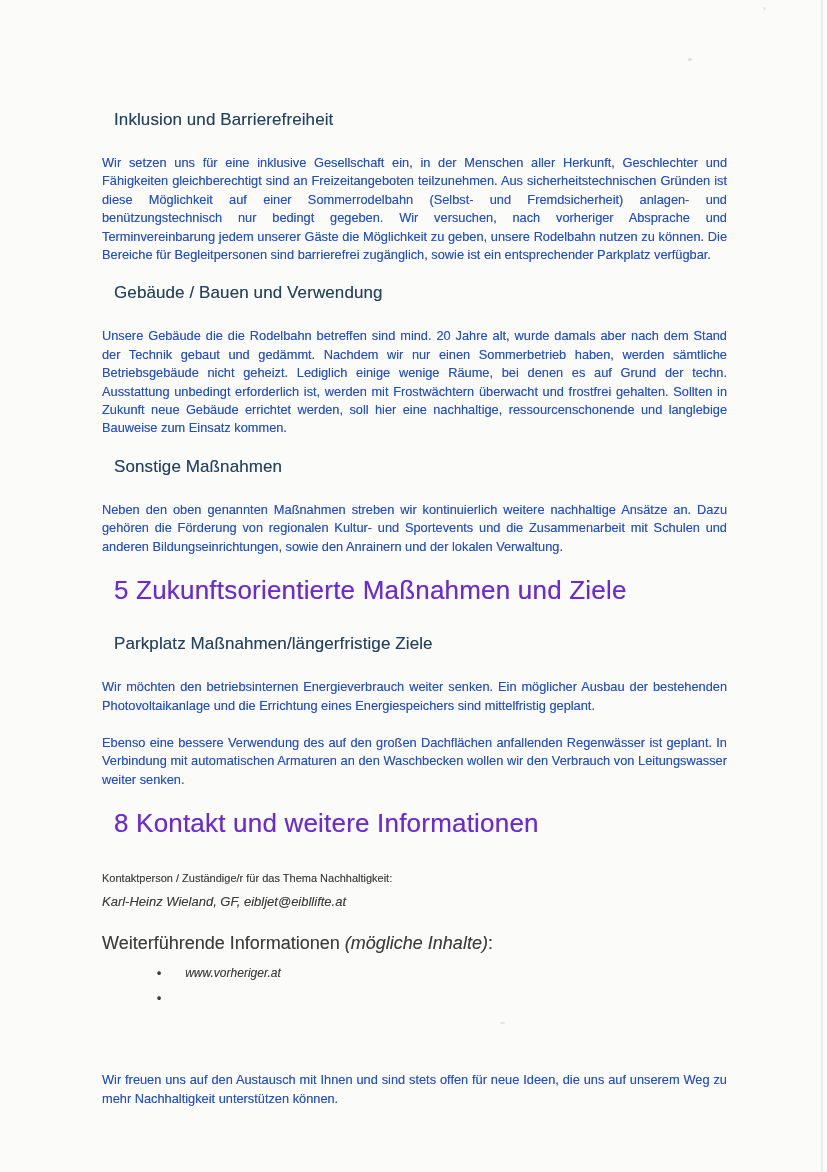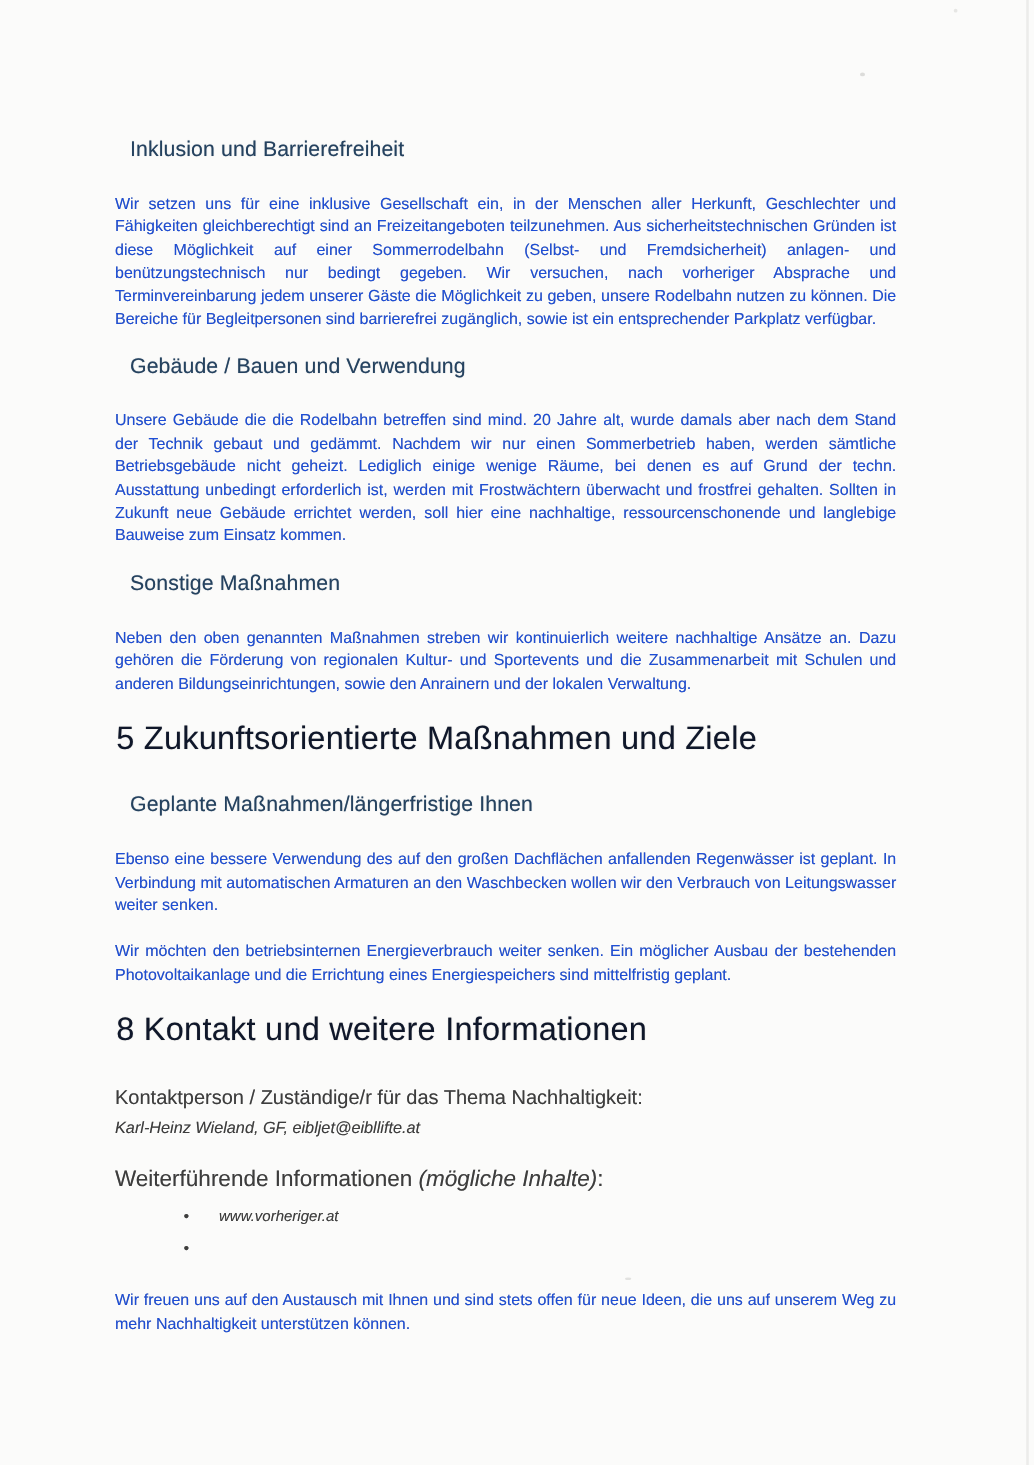--- a/index.html
+++ b/index.html
@@ -7,51 +7,51 @@
     width: 827px; height: 1172px;
     background: #fbfbfa;
     overflow: hidden;
     position: relative;
     font-family: "Liberation Sans", sans-serif;
     color: #3d3d3d;
   }
   .page { position: absolute; inset: 0; }
   .content {
     position: absolute;
-    left: 92px; top: 0;
+    left: 102px; top: 0;
     width: 625px;
     padding-top: 96px;
   }
   h1.doc {
     font-size: 26px;
     font-weight: 400;
-    color: #0f172a;
+    color: #6d28d9;
     letter-spacing: 0.2px;
-    margin: 16px 0 28px 1px;
+    margin: 16px 0 28px 12px;
     text-shadow: 0 0 0.7px rgba(50,50,50,0.45);
   }
   h2.doc {
     font-size: 17px;
     font-weight: 400;
     color: #25425f;
     margin: 14px 0 24px 12px;
     letter-spacing: 0.1px;
     text-shadow: 0 0 0.6px rgba(37,66,95,0.5);
   }
   p.body {
     font-size: 12.8px;
     line-height: 18.4px;
     text-align: justify;
     margin: 0 0 19px 0;
     color: #1d4ed8;
     text-shadow: 0 0 0.5px rgba(55,55,55,0.45);
   }
   .contact { margin: 6px 0 20px 0; }
   .contact-label {
-    font-size: 16px; line-height: 23px;
+    font-size: 11px; line-height: 23px;
     text-shadow: 0 0 0.5px rgba(55,55,55,0.45);
     margin-top: 28px;
   }
   .contact-value {
     font-size: 13px; line-height: 23px;
     font-style: italic;
     text-shadow: 0 0 0.5px rgba(55,55,55,0.45);
   }
   .info-block { margin: 20px 0 0 0; }
   .info-line {
@@ -68,21 +68,21 @@
     display: flex;
     align-items: baseline;
     gap: 24px;
     font-style: italic;
     font-size: 12px;
     line-height: 25px;
     white-space: nowrap;
     text-shadow: 0 0 0.5px rgba(55,55,55,0.45);
   }
   ul.links .dot { font-style: normal; font-weight: bold; font-size: 12px; }
-  p.closing { margin-top: 20px; }
+  p.closing { margin-top: 60px; }
   
   .scan-edge {
     position: absolute; top: 0; right: 4px;
     width: 2px; height: 1172px;
     background: #ececea;
   }
   .speck { position: absolute; background: #dcdcda; border-radius: 50%; }
   .speck.s1 { left: 688px; top: 58px; width: 4px; height: 3px; }
   .speck.s2 { left: 763px; top: 7px; width: 3px; height: 3px; background: #e6e6e4; }
   .speck.s3 { left: 500px; top: 1022px; width: 5px; height: 2px; background: #e2e2e0; }
@@ -92,23 +92,23 @@
 
 <div class="page">
   <div class="content">
       <h2 class="doc">Inklusion und Barrierefreiheit</h2>
       <p class="body">Wir setzen uns für eine inklusive Gesellschaft ein, in der Menschen aller Herkunft, Geschlechter und Fähigkeiten gleichberechtigt sind an Freizeitangeboten teilzunehmen. Aus sicherheitstechnischen Gründen ist diese Möglichkeit auf einer Sommerrodelbahn (Selbst- und Fremdsicherheit) anlagen- und benützungstechnisch nur bedingt gegeben. Wir versuchen, nach vorheriger Absprache und Terminvereinbarung jedem unserer Gäste die Möglichkeit zu geben, unsere Rodelbahn nutzen zu können. Die Bereiche für Begleitpersonen sind barrierefrei zugänglich, sowie ist ein entsprechender Parkplatz verfügbar.</p>
       <h2 class="doc">Gebäude / Bauen und Verwendung</h2>
       <p class="body">Unsere Gebäude die die Rodelbahn betreffen sind mind. 20 Jahre alt, wurde damals aber nach dem Stand der Technik gebaut und gedämmt. Nachdem wir nur einen Sommerbetrieb haben, werden sämtliche Betriebsgebäude nicht geheizt. Lediglich einige wenige Räume, bei denen es auf Grund der techn. Ausstattung unbedingt erforderlich ist, werden mit Frostwächtern überwacht und frostfrei gehalten. Sollten in Zukunft neue Gebäude errichtet werden, soll hier eine nachhaltige, ressourcenschonende und langlebige Bauweise zum Einsatz kommen.</p>
       <h2 class="doc">Sonstige Maßnahmen</h2>
       <p class="body">Neben den oben genannten Maßnahmen streben wir kontinuierlich weitere nachhaltige Ansätze an. Dazu gehören die Förderung von regionalen Kultur- und Sportevents und die Zusammenarbeit mit Schulen und anderen Bildungseinrichtungen, sowie den Anrainern und der lokalen Verwaltung.</p>
       <h1 class="doc">5 Zukunftsorientierte Maßnahmen und Ziele</h1>
-      <h2 class="doc">Geplante Maßnahmen/längerfristige Ihnen</h2>
+      <h2 class="doc">Parkplatz Maßnahmen/längerfristige Ziele</h2>
+      <p class="body">Wir möchten den betriebsinternen Energieverbrauch weiter senken. Ein möglicher Ausbau der bestehenden Photovoltaikanlage und die Errichtung eines Energiespeichers sind mittelfristig geplant.</p>
       <p class="body">Ebenso eine bessere Verwendung des auf den großen Dachflächen anfallenden Regenwässer ist geplant. In Verbindung mit automatischen Armaturen an den Waschbecken wollen wir den Verbrauch von Leitungswasser weiter senken.</p>
-      <p class="body">Wir möchten den betriebsinternen Energieverbrauch weiter senken. Ein möglicher Ausbau der bestehenden Photovoltaikanlage und die Errichtung eines Energiespeichers sind mittelfristig geplant.</p>
       <h1 class="doc">8 Kontakt und weitere Informationen</h1>
       <div class="contact">
         <div class="contact-label">Kontaktperson / Zuständige/r für das Thema Nachhaltigkeit:</div>
         <div class="contact-value">Karl-Heinz Wieland, GF, eibljet@eibllifte.at</div>
       </div>
       <div class="info-block">
         <div class="info-line"><span>Weiterführende Informationen </span><span class="it">(mögliche Inhalte)</span><span>:</span></div>
         <ul class="links">
           <li>
             <span class="dot">•</span>

